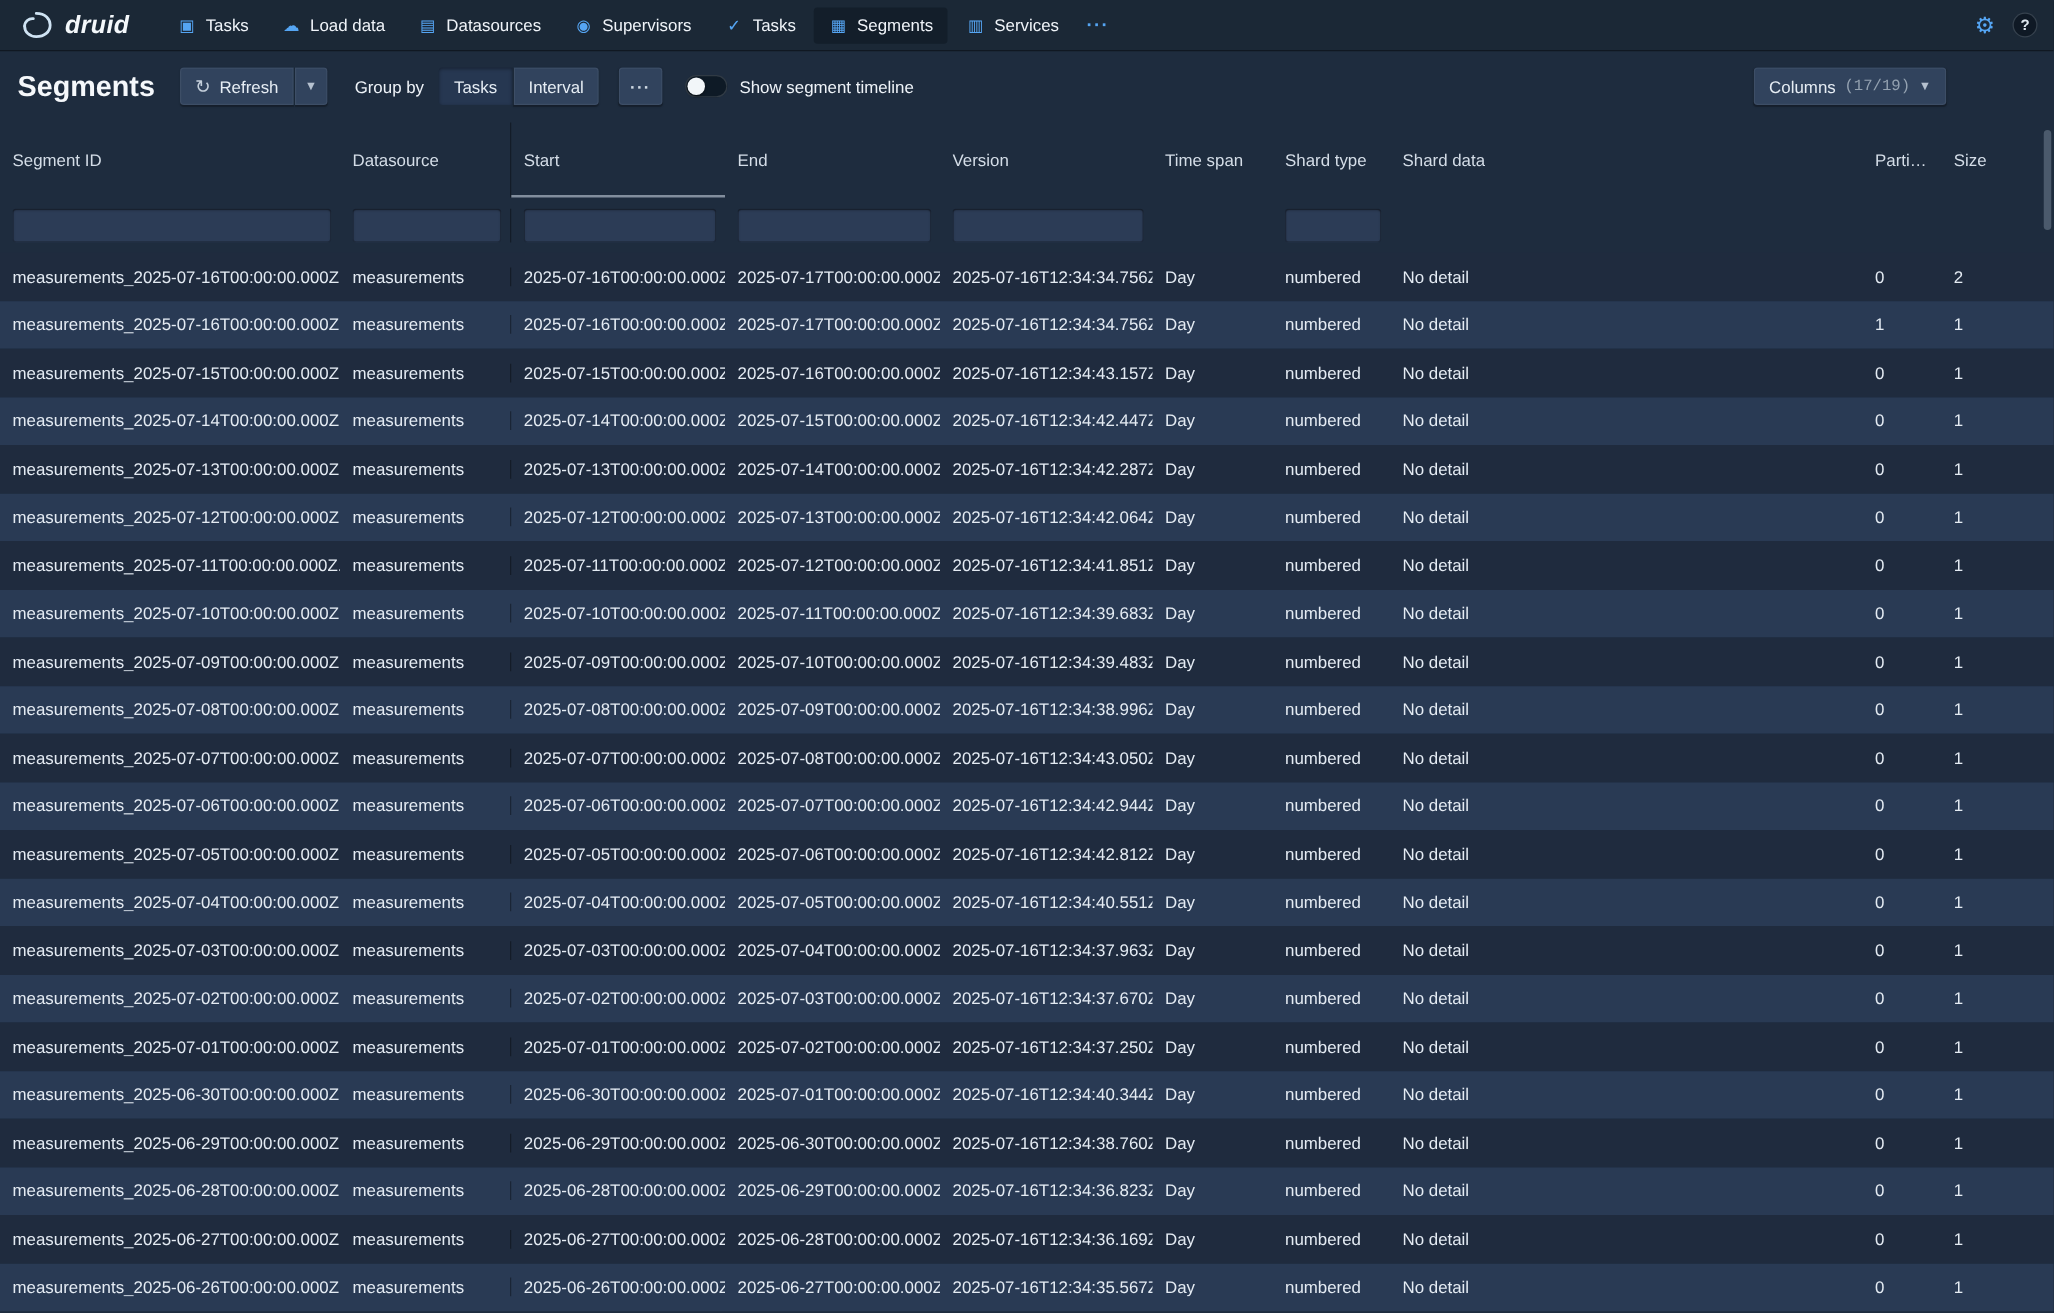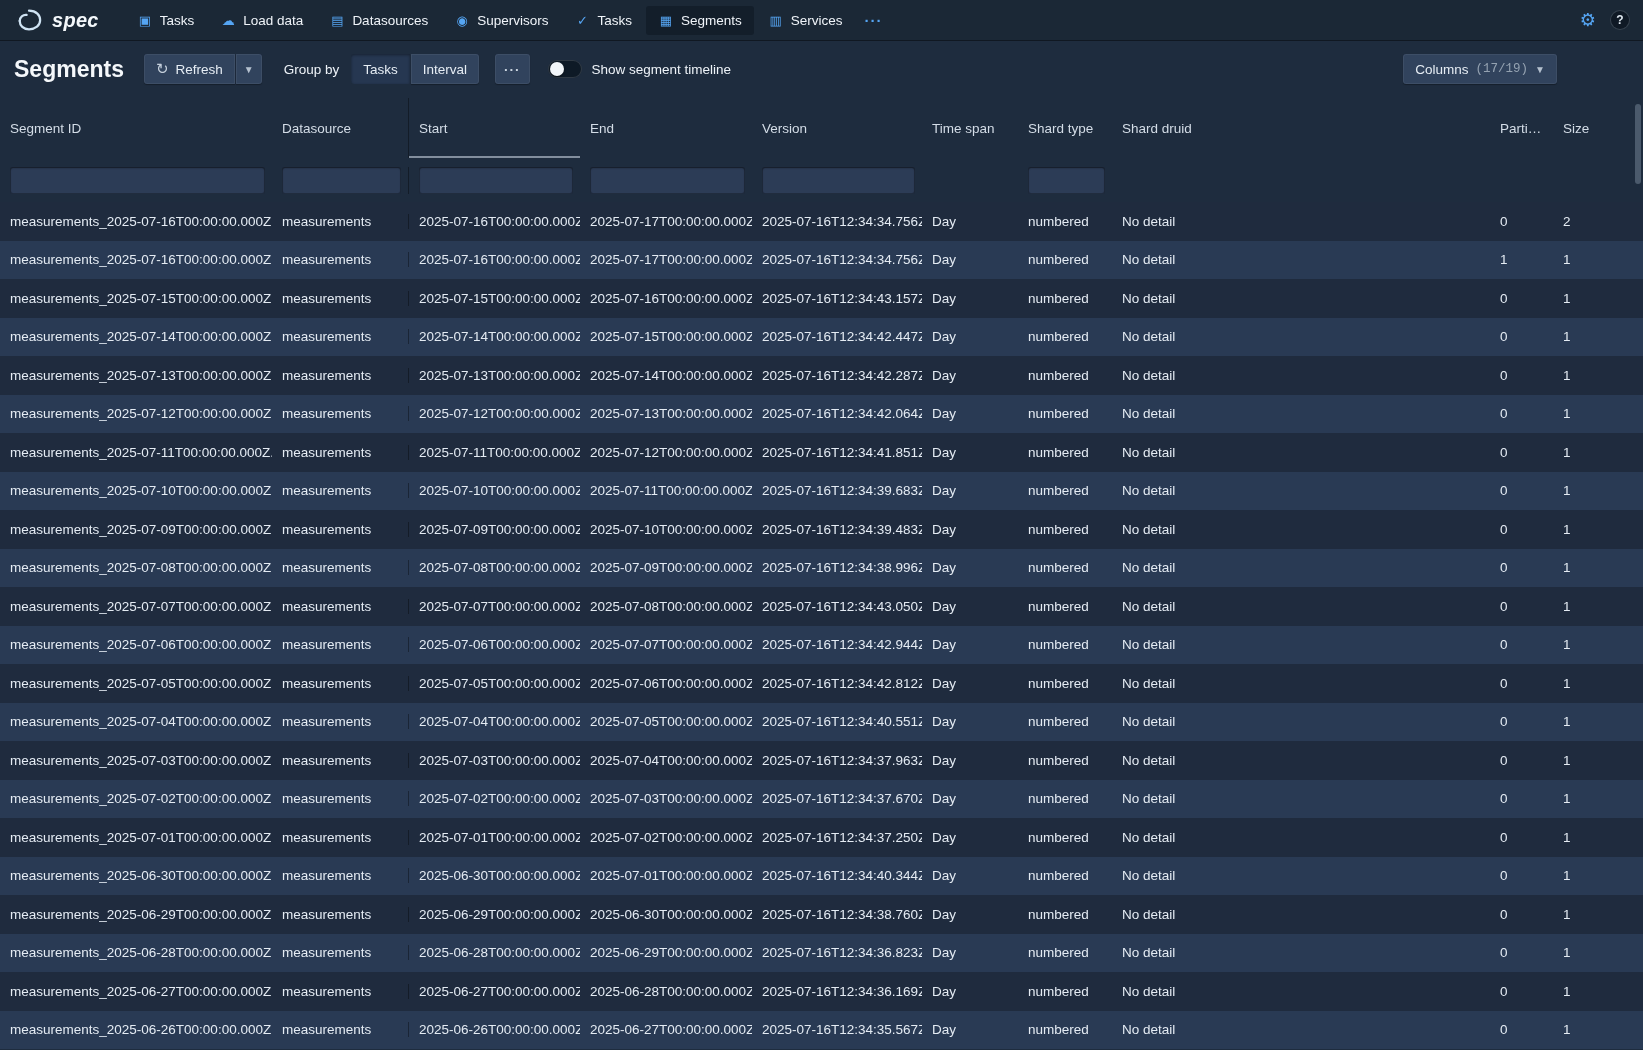--- a/index.html
+++ b/index.html
@@ -104,21 +104,21 @@
 <body>
 
 <div class="app">
 
   <nav class="navbar">
     <div class="brand">
       <svg width="30" height="26" viewBox="0 0 32 28">
         <path d="M16 4 C 24 4 28 9 28 14 C 28 20 23 24 16 24 C 10 24 6 20 6 15" fill="none" stroke="#cfe3f3" stroke-width="2.4" stroke-linecap="round"></path>
         <path d="M6 15 C 6 11 9.5 8 13.5 8.5" fill="none" stroke="#cfe3f3" stroke-width="2.4" stroke-linecap="round"></path>
       </svg>
-      <span class="brand-name">spec</span>
+      <span class="brand-name">druid</span>
     </div>
     <div class="nav-items" id="nav-items">
         <div class="nav-item">
           <span class="nav-icon">▣</span>
           <span>Tasks</span>
         </div>
         <div class="nav-item">
           <span class="nav-icon">☁</span>
           <span>Load data</span>
         </div>
@@ -200,21 +200,21 @@
         <div class="th col-version" style="width: 170px;">
           <span class="th-label">Version</span>
         </div>
         <div class="th col-time_span" style="width: 96px;">
           <span class="th-label">Time span</span>
         </div>
         <div class="th col-shard_type" style="width: 94px;">
           <span class="th-label">Shard type</span>
         </div>
         <div class="th col-shard_spec" style="width: 378px;">
-          <span class="th-label">Shard druid</span>
+          <span class="th-label">Shard data</span>
         </div>
         <div class="th col-partition" style="width: 63px;">
           <span class="th-label">Partition</span>
         </div>
         <div class="th col-size" style="width: 90px;">
           <span class="th-label">Size</span>
         </div>
       </div>
     <div class="filter-row" id="filter-row">
         <div class="fcell col-segment_id" style="width: 272px;"><input type="text" class="filter-input" style=""></div>

